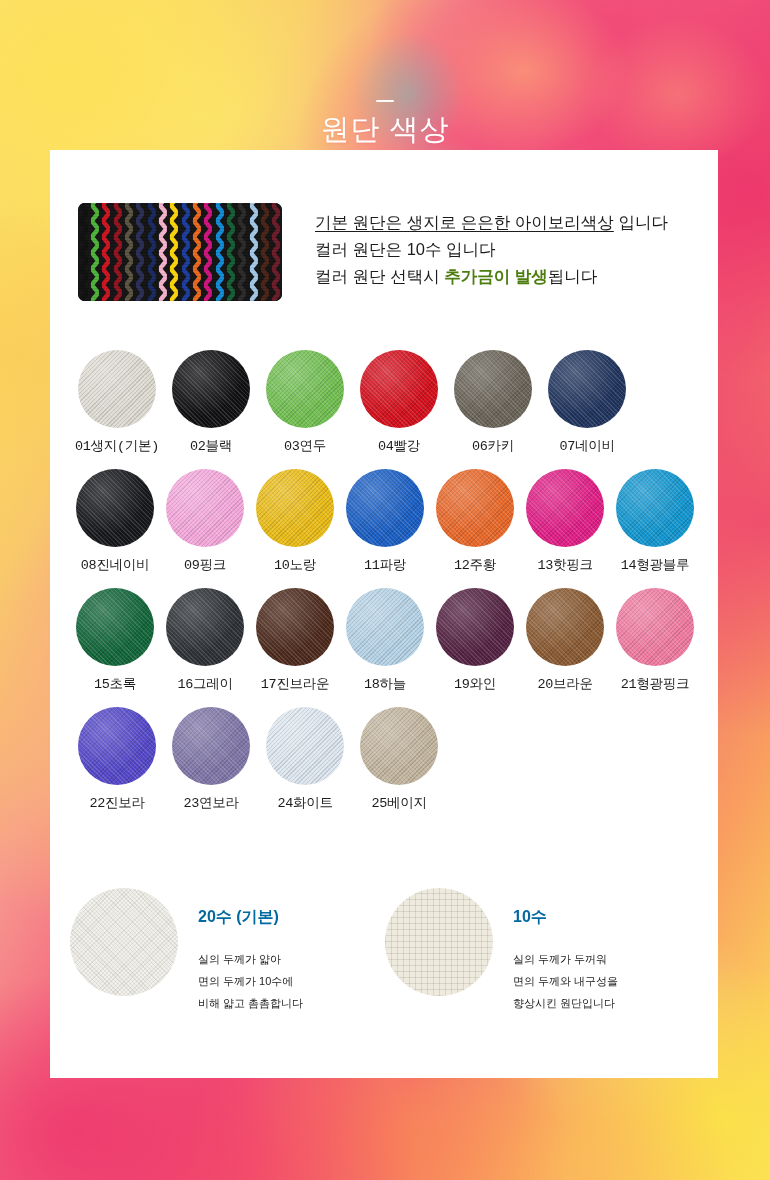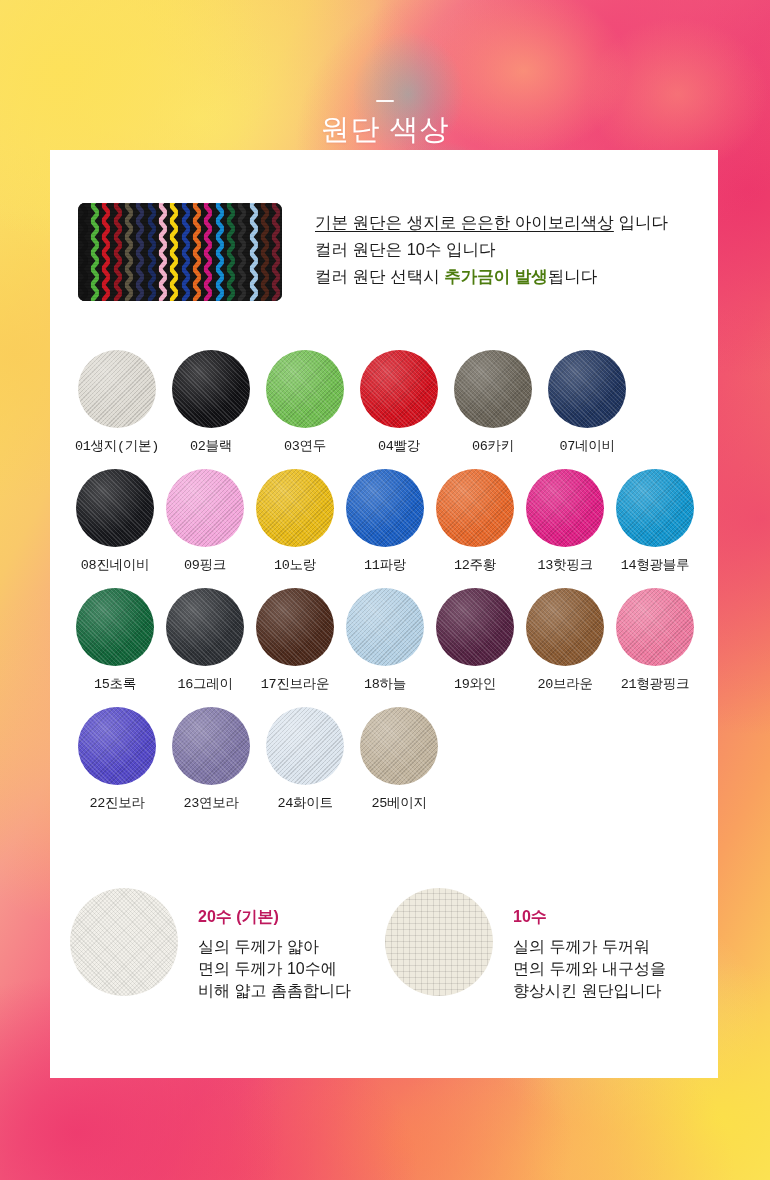--- a/index.html
+++ b/index.html
@@ -148,22 +148,22 @@
       repeating-linear-gradient(45deg, rgba(0,0,0,.07) 0 1px, rgba(0,0,0,0) 1px 3px),
       repeating-linear-gradient(-45deg, rgba(0,0,0,.06) 0 1px, rgba(0,0,0,0) 1px 3px);
   }
   .count-circle .tex-coarse {
     position:absolute; inset:0; border-radius:50%;
     background-image:
       repeating-linear-gradient(0deg, rgba(0,0,0,.09) 0 1px, rgba(0,0,0,0) 1px 6px),
       repeating-linear-gradient(90deg, rgba(0,0,0,.09) 0 1px, rgba(0,0,0,0) 1px 6px);
   }
   .count-body { margin-left:20px; padding-top:22px; }
-  .count-title { font-size:16px; font-weight:700; color:#be185d; margin-bottom:8px; }
-  .count-desc { font-size:16px; line-height:22px; color:#1c1c1c; white-space:pre-line; }
+  .count-title { font-size:16px; font-weight:700; color:#0369a1; margin-bottom:20px; }
+  .count-desc { font-size:11px; line-height:22px; color:#1c1c1c; white-space:pre-line; }
 </style>
 </head>
 <body>
 
 <div id="bg">
   <div class="layer bg-base"></div>
   <div class="layer bg-b1"></div>
   <div class="layer bg-b2"></div>
   <div class="layer bg-b4"></div>
   <div class="layer bg-b3"></div>

